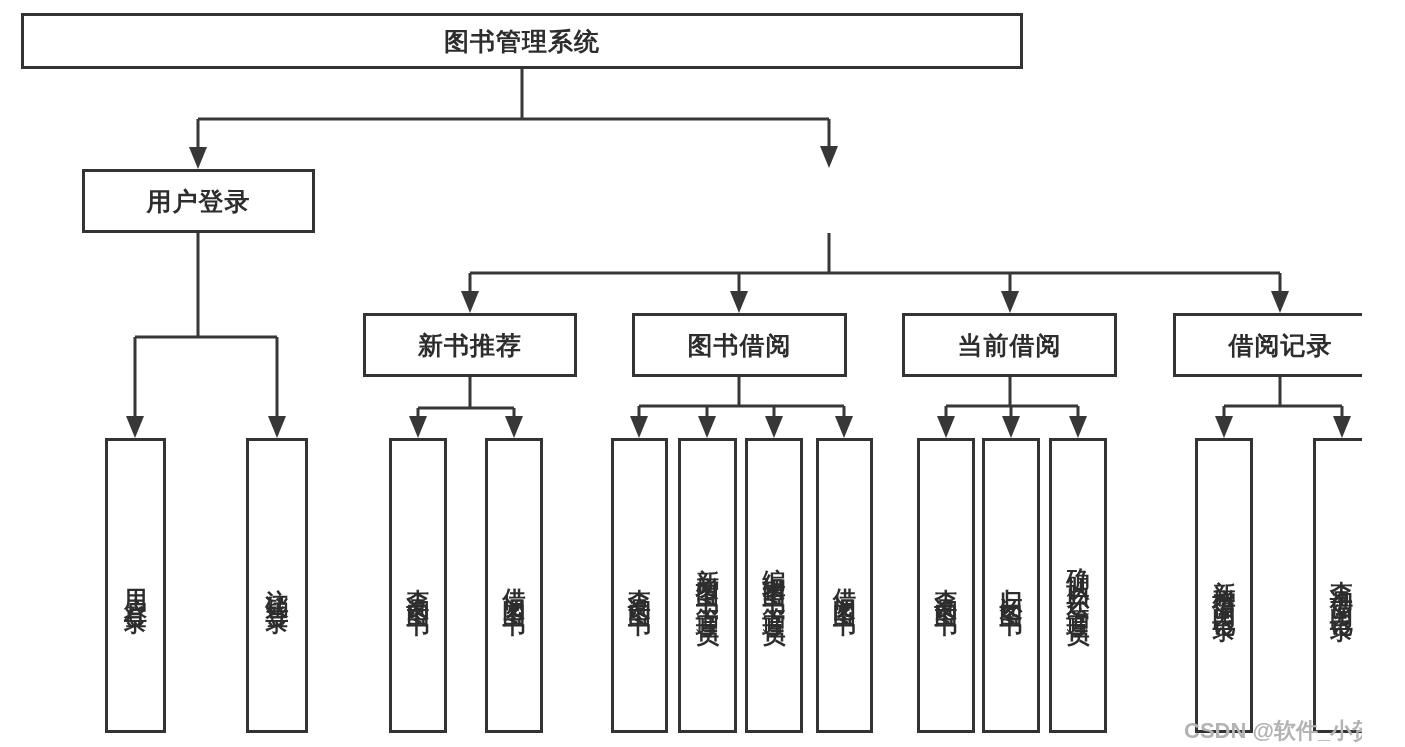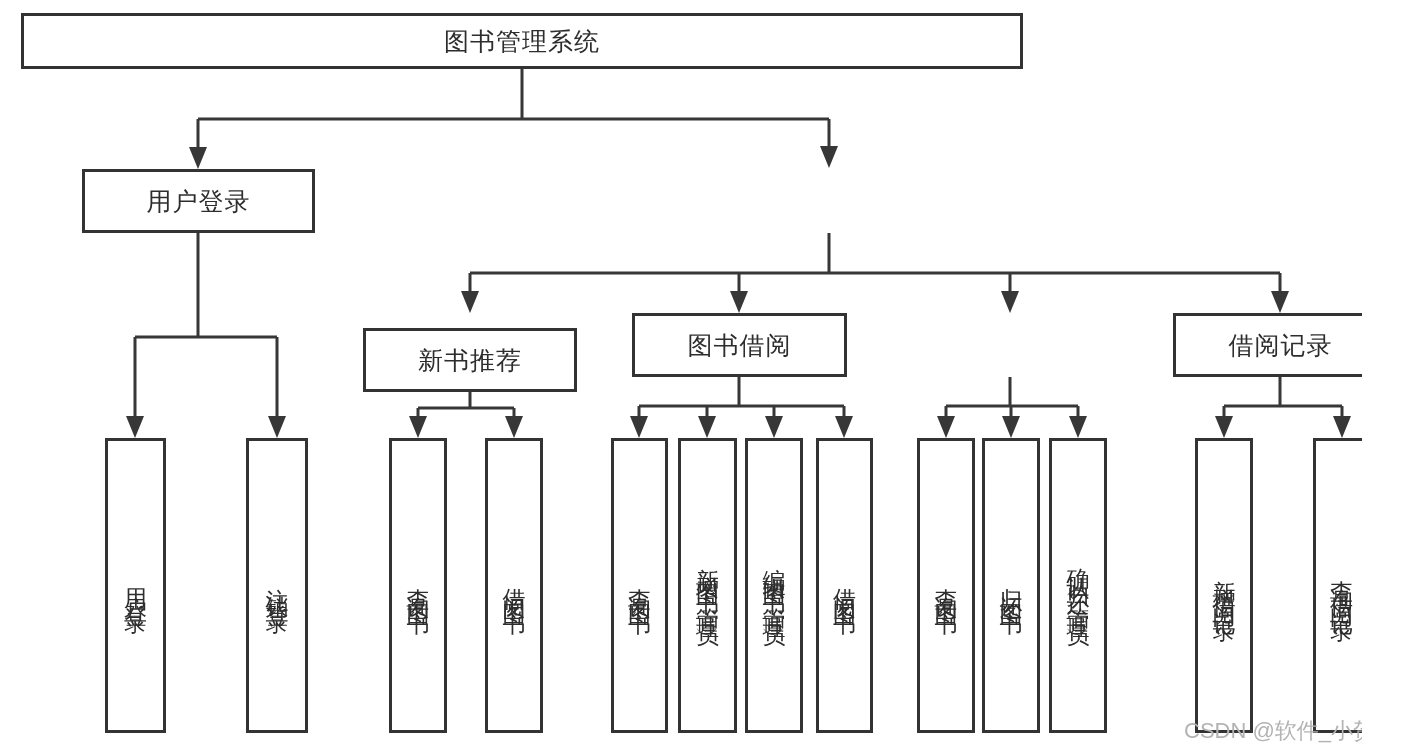--- a/index.html
+++ b/index.html
@@ -3,20 +3,21 @@
 <meta charset="utf-8">
 <style>
   html,body{margin:0;padding:0;background:#ffffff;}
   #stage{
     position:relative;
     width:1362px;height:747px;
     background:#ffffff;
     font-family:"Liberation Sans","DejaVu Sans",sans-serif;
     color:#2d2d2d;
     overflow:hidden;
+    font-weight:bold;
   }
   #connectors{position:absolute;left:0;top:0;width:1405px;height:747px;pointer-events:none;}
   .node{
     position:absolute;
     box-sizing:border-box;
     border:3px solid #333333;
     background:#ffffff;
     display:flex;align-items:center;justify-content:center;
     font-size:25px;
     letter-spacing:1px;
@@ -86,22 +87,23 @@
       <polygon points="1069,416 1087,416 1078,438"></polygon>
       <polygon points="1215,416 1233,416 1224,438"></polygon>
       <polygon points="1333,416 1351,416 1342,438"></polygon>
     </g>
   </svg>
 
   <div class="node" style="left:21px;top:13px;width:1002px;height:56px;">图书管理系统</div>
 
   <div class="node" style="left:82px;top:169px;width:233px;height:64px;">用户登录</div>
 
-  <div class="node" style="left:363px;top:328px;width:214px;height:64px;">新书推荐</div>
+  <div class="node" style="left:363px;top:313px;width:214px;height:64px;">新书推荐</div>
   <div class="node" style="left:632px;top:313px;width:215px;height:64px;">图书借阅</div>
+  <div class="node" style="left:902px;top:313px;width:215px;height:64px;">当前借阅</div>
   <div class="node" style="left:1173px;top:313px;width:215px;height:64px;">借阅记录</div>
 
   <div class="leaf" style="left:105px;width:61px;">用户登录</div>
   <div class="leaf" style="left:246px;width:62px;">注销登录</div>
 
   <div class="leaf" style="left:389px;">查询图书</div>
   <div class="leaf" style="left:485px;">借阅图书</div>
 
   <div class="leaf" style="left:611px;width:57px;">查询图书</div>
   <div class="leaf" style="left:678px;width:59px;">新增图书（管理员）</div>

